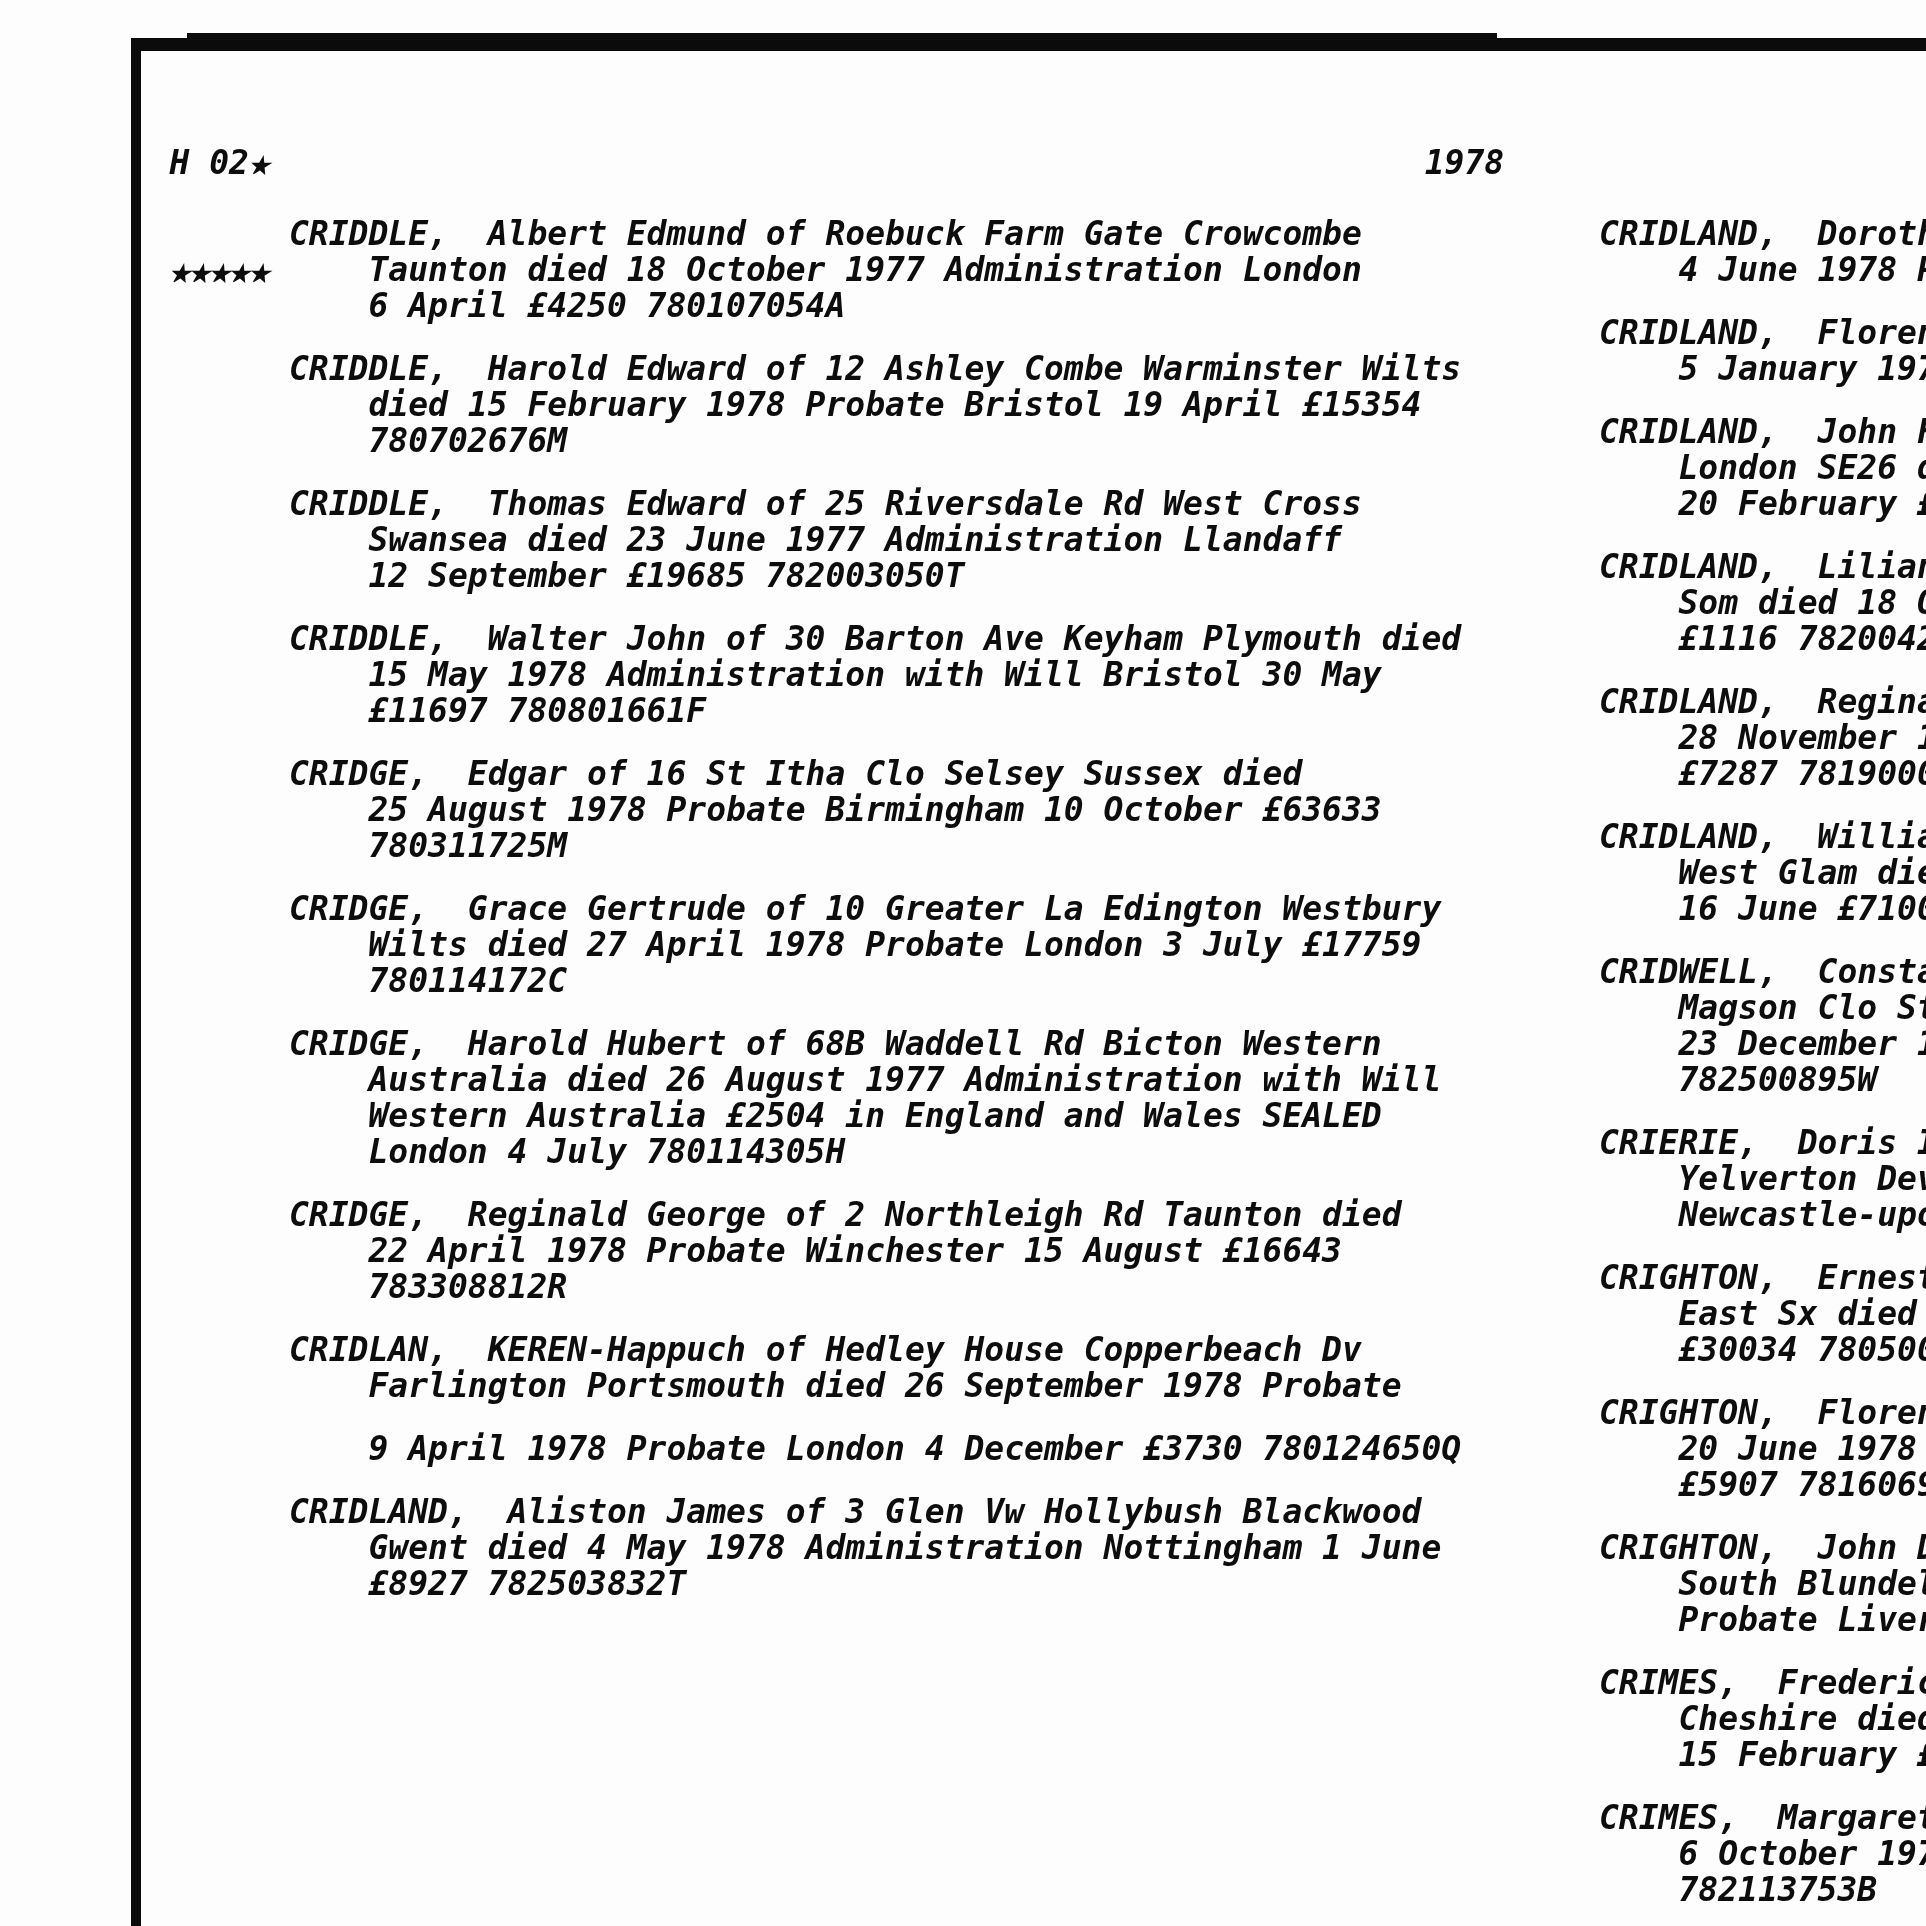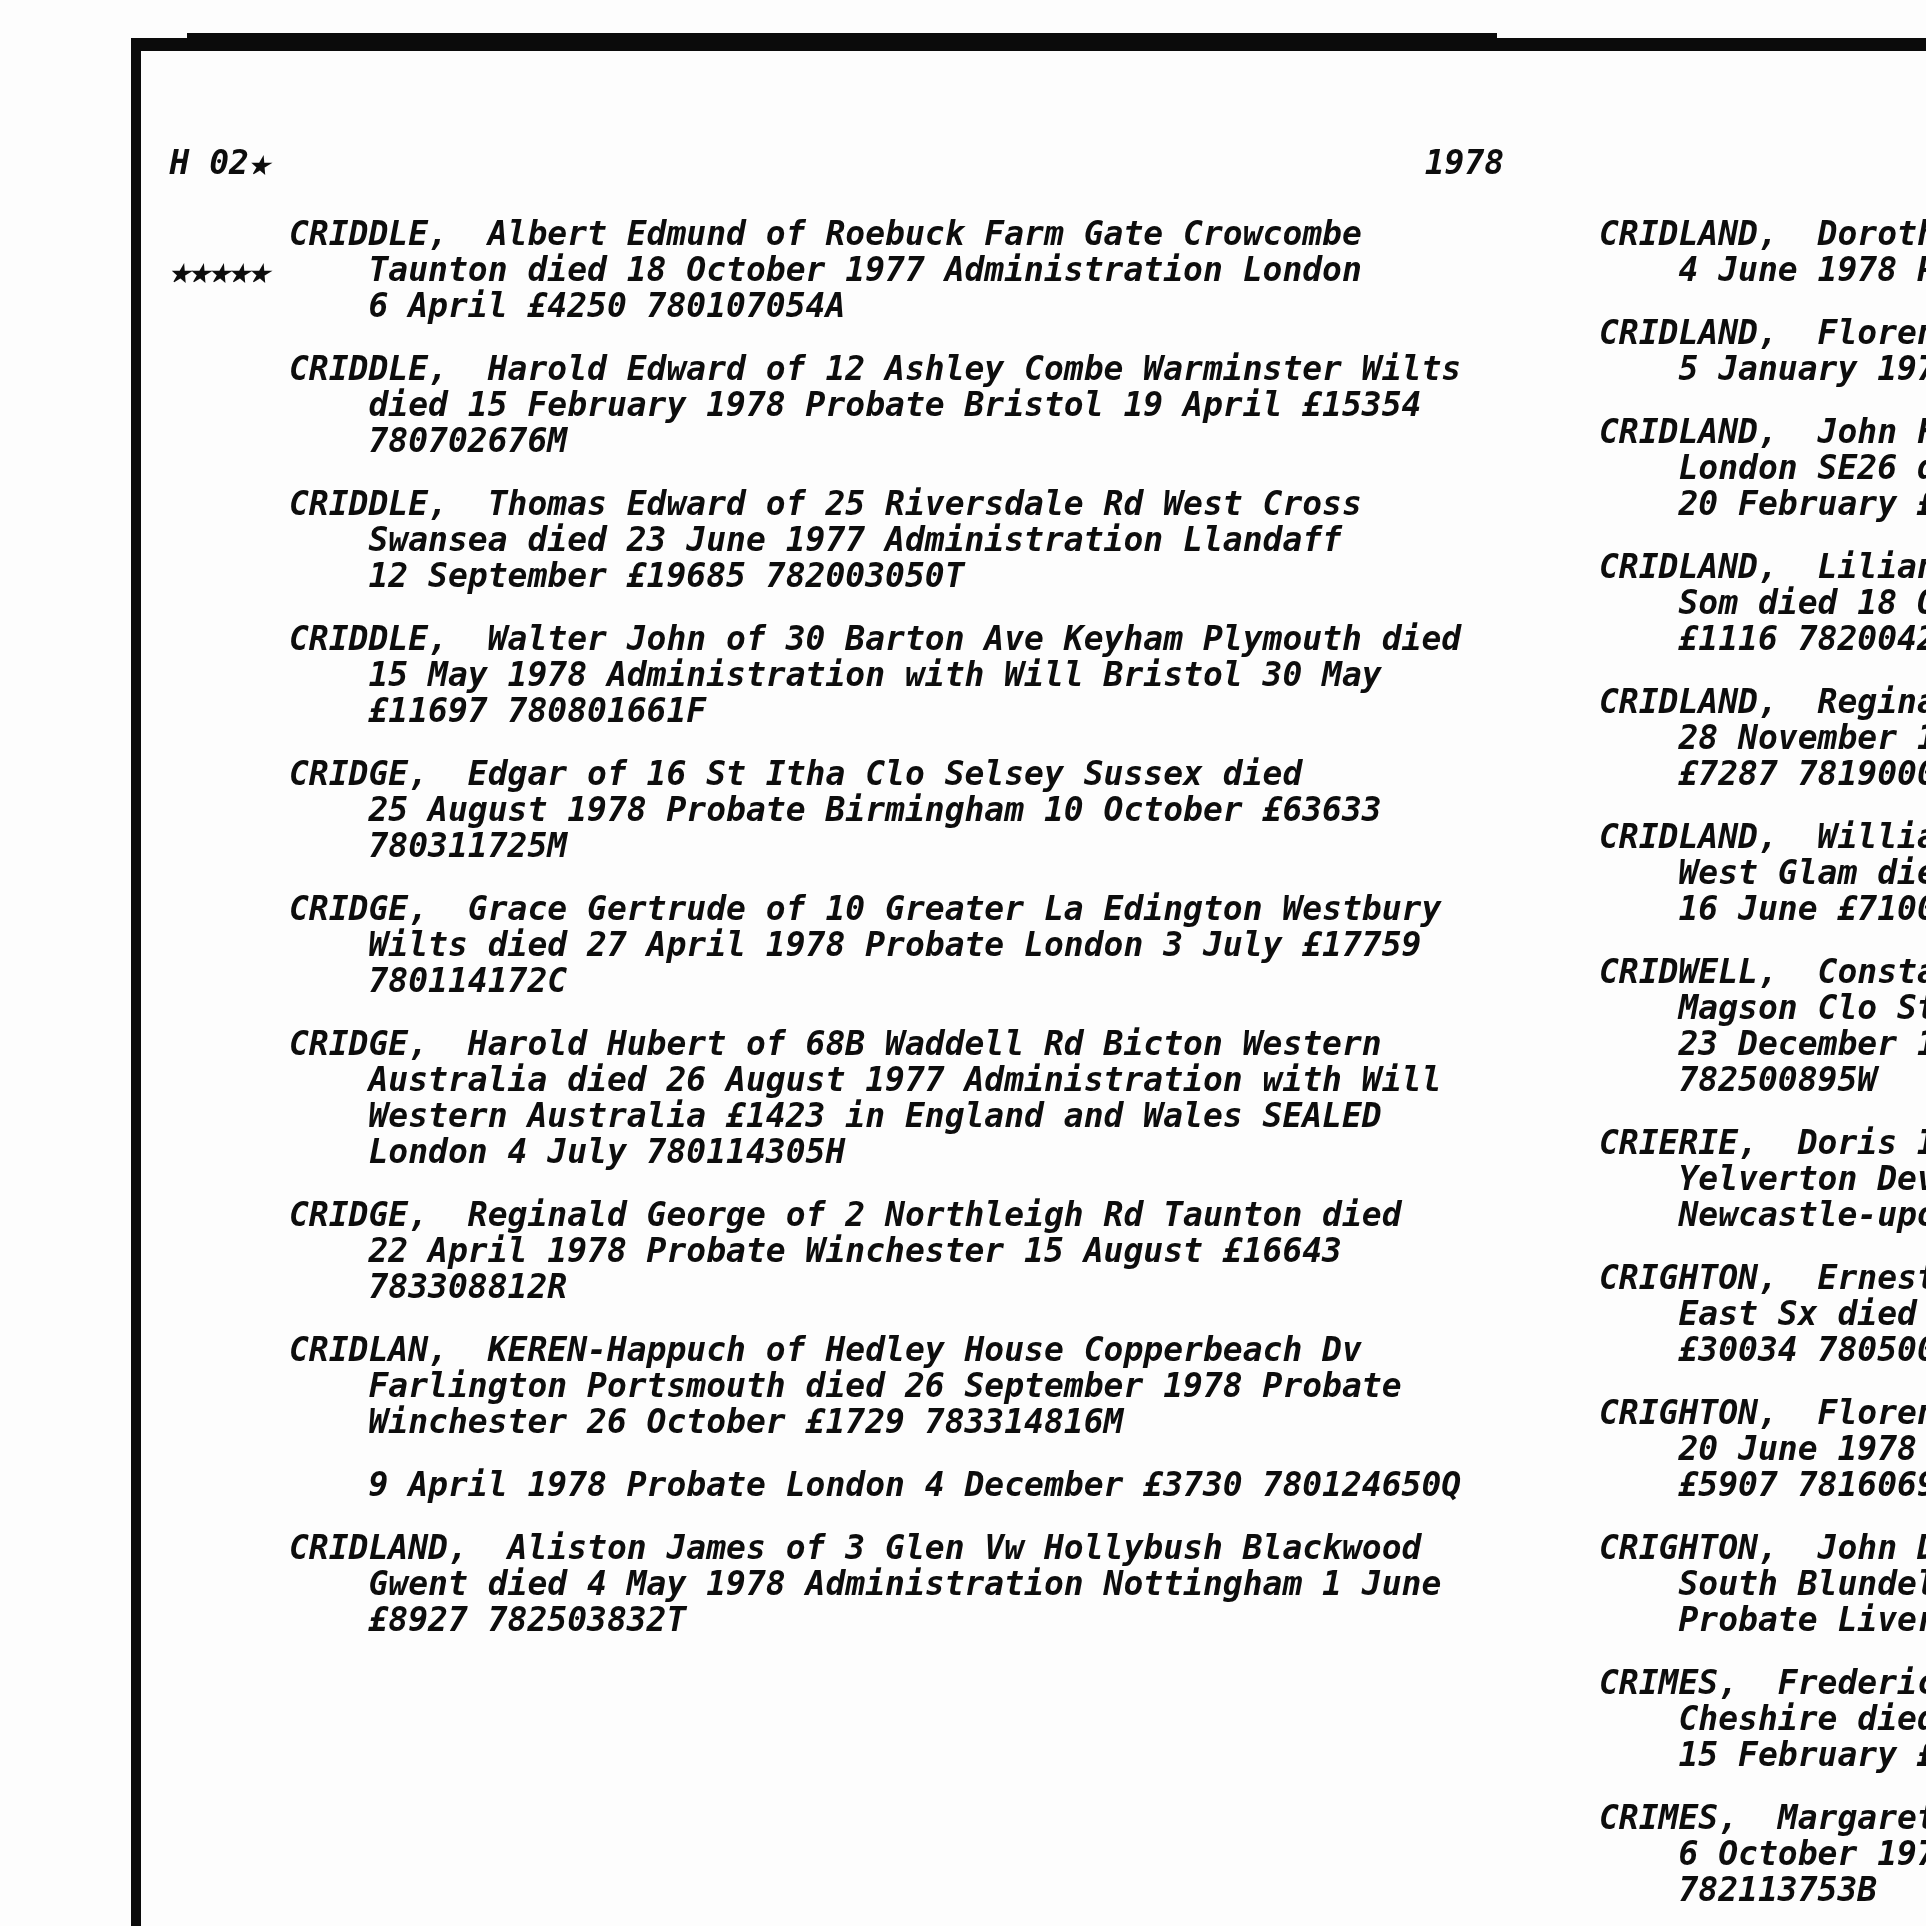--- a/index.html
+++ b/index.html
@@ -63,32 +63,31 @@
           <div class="line cont">780311725M</div>
         </div>
         <div class="entry">
           <div class="line">CRIDGE,  Grace Gertrude of 10 Greater La Edington Westbury</div>
           <div class="line cont">Wilts died 27 April 1978 Probate London 3 July £17759</div>
           <div class="line cont">780114172C</div>
         </div>
         <div class="entry">
           <div class="line">CRIDGE,  Harold Hubert of 68B Waddell Rd Bicton Western</div>
           <div class="line cont">Australia died 26 August 1977 Administration with Will</div>
-          <div class="line cont">Western Australia £1423 in England and Wales SEALED</div>
+          <div class="line cont">Western Australia £2504 in England and Wales SEALED</div>
           <div class="line cont">London 4 July 780114305H</div>
         </div>
         <div class="entry">
           <div class="line">CRIDGE,  Reginald George of 2 Northleigh Rd Taunton died</div>
           <div class="line cont">22 April 1978 Probate Winchester 15 August £16643</div>
           <div class="line cont">783308812R</div>
         </div>
         <div class="entry">
           <div class="line">CRIDLAN,  KEREN-Happuch of Hedley House Copperbeach Dv</div>
           <div class="line cont">Farlington Portsmouth died 26 September 1978 Probate</div>
-          <div class="line cont">Winchester 26 October £1729 783314816M</div>
         </div>
         <div class="entry">
           <div class="line cont">9 April 1978 Probate London 4 December £3730 780124650Q</div>
         </div>
         <div class="entry">
           <div class="line">CRIDLAND,  Aliston James of 3 Glen Vw Hollybush Blackwood</div>
           <div class="line cont">Gwent died 4 May 1978 Administration Nottingham 1 June</div>
           <div class="line cont">£8927 782503832T</div>
         </div>
       </div>

